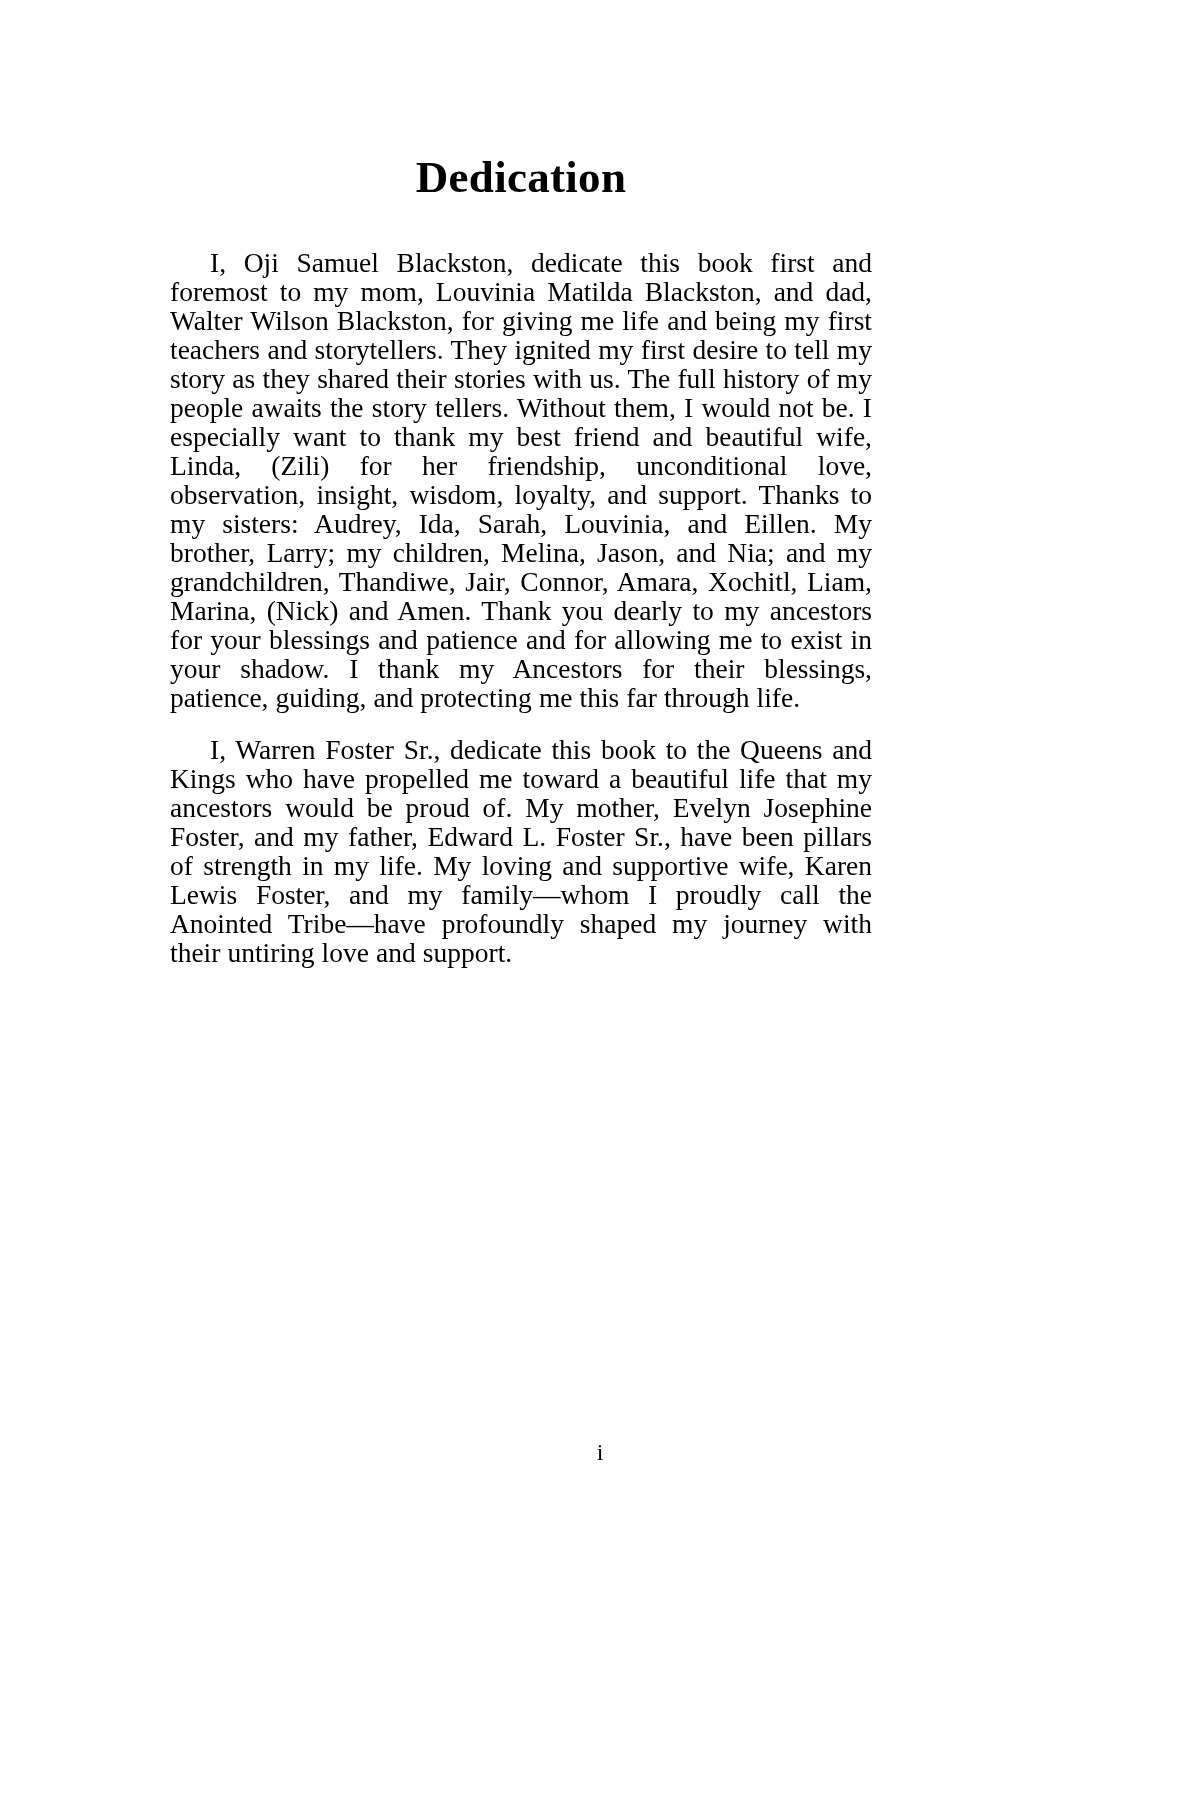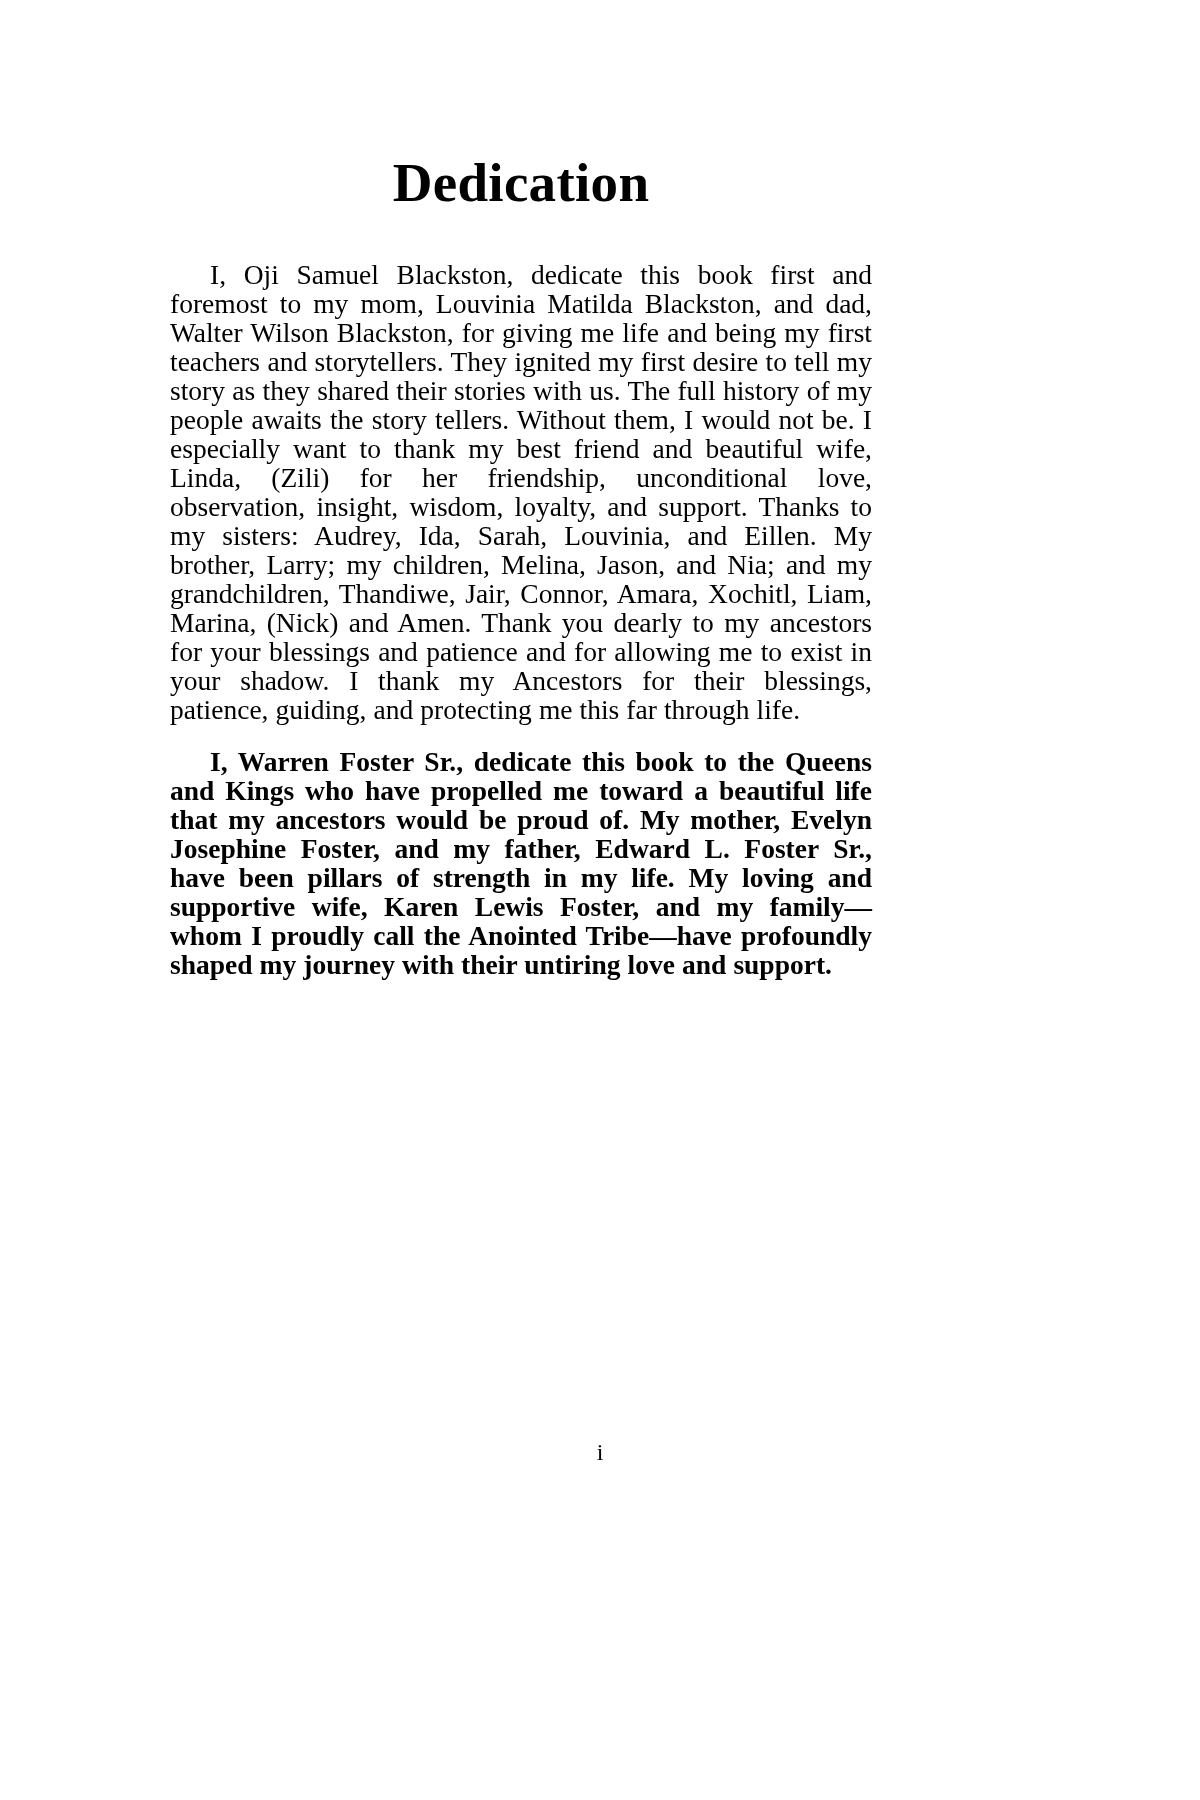--- a/index.html
+++ b/index.html
@@ -26,21 +26,21 @@
   }
 
   .content {
     position: absolute;
     left: 170px;
     top: 150px;
     width: 702px;
   }
 
   .page-title {
-    font-size: 55px;
+    font-size: 45px;
     font-weight: bold;
     text-align: center;
     letter-spacing: 0.3px;
     margin: 0 0 44px 0;
     line-height: 1.2;
     font-family: "Liberation Serif", "DejaVu Serif", serif;
   }
 
   .body-paragraph {
     font-size: 27.5px;
@@ -48,21 +48,20 @@
     text-align: justify;
     text-justify: inter-word;
     text-indent: 40px;
     margin: 0 0 23px 0;
     hyphens: none;
     word-spacing: 0.2px;
   }
 
   .body-paragraph:last-of-type {
     margin-bottom: 0;
-    font-weight: bold;
   }
 
   .page-number {
     position: absolute;
     left: 0;
     top: 1440px;
     width: 1200px;
     text-align: center;
     font-size: 24px;
     line-height: 1;

